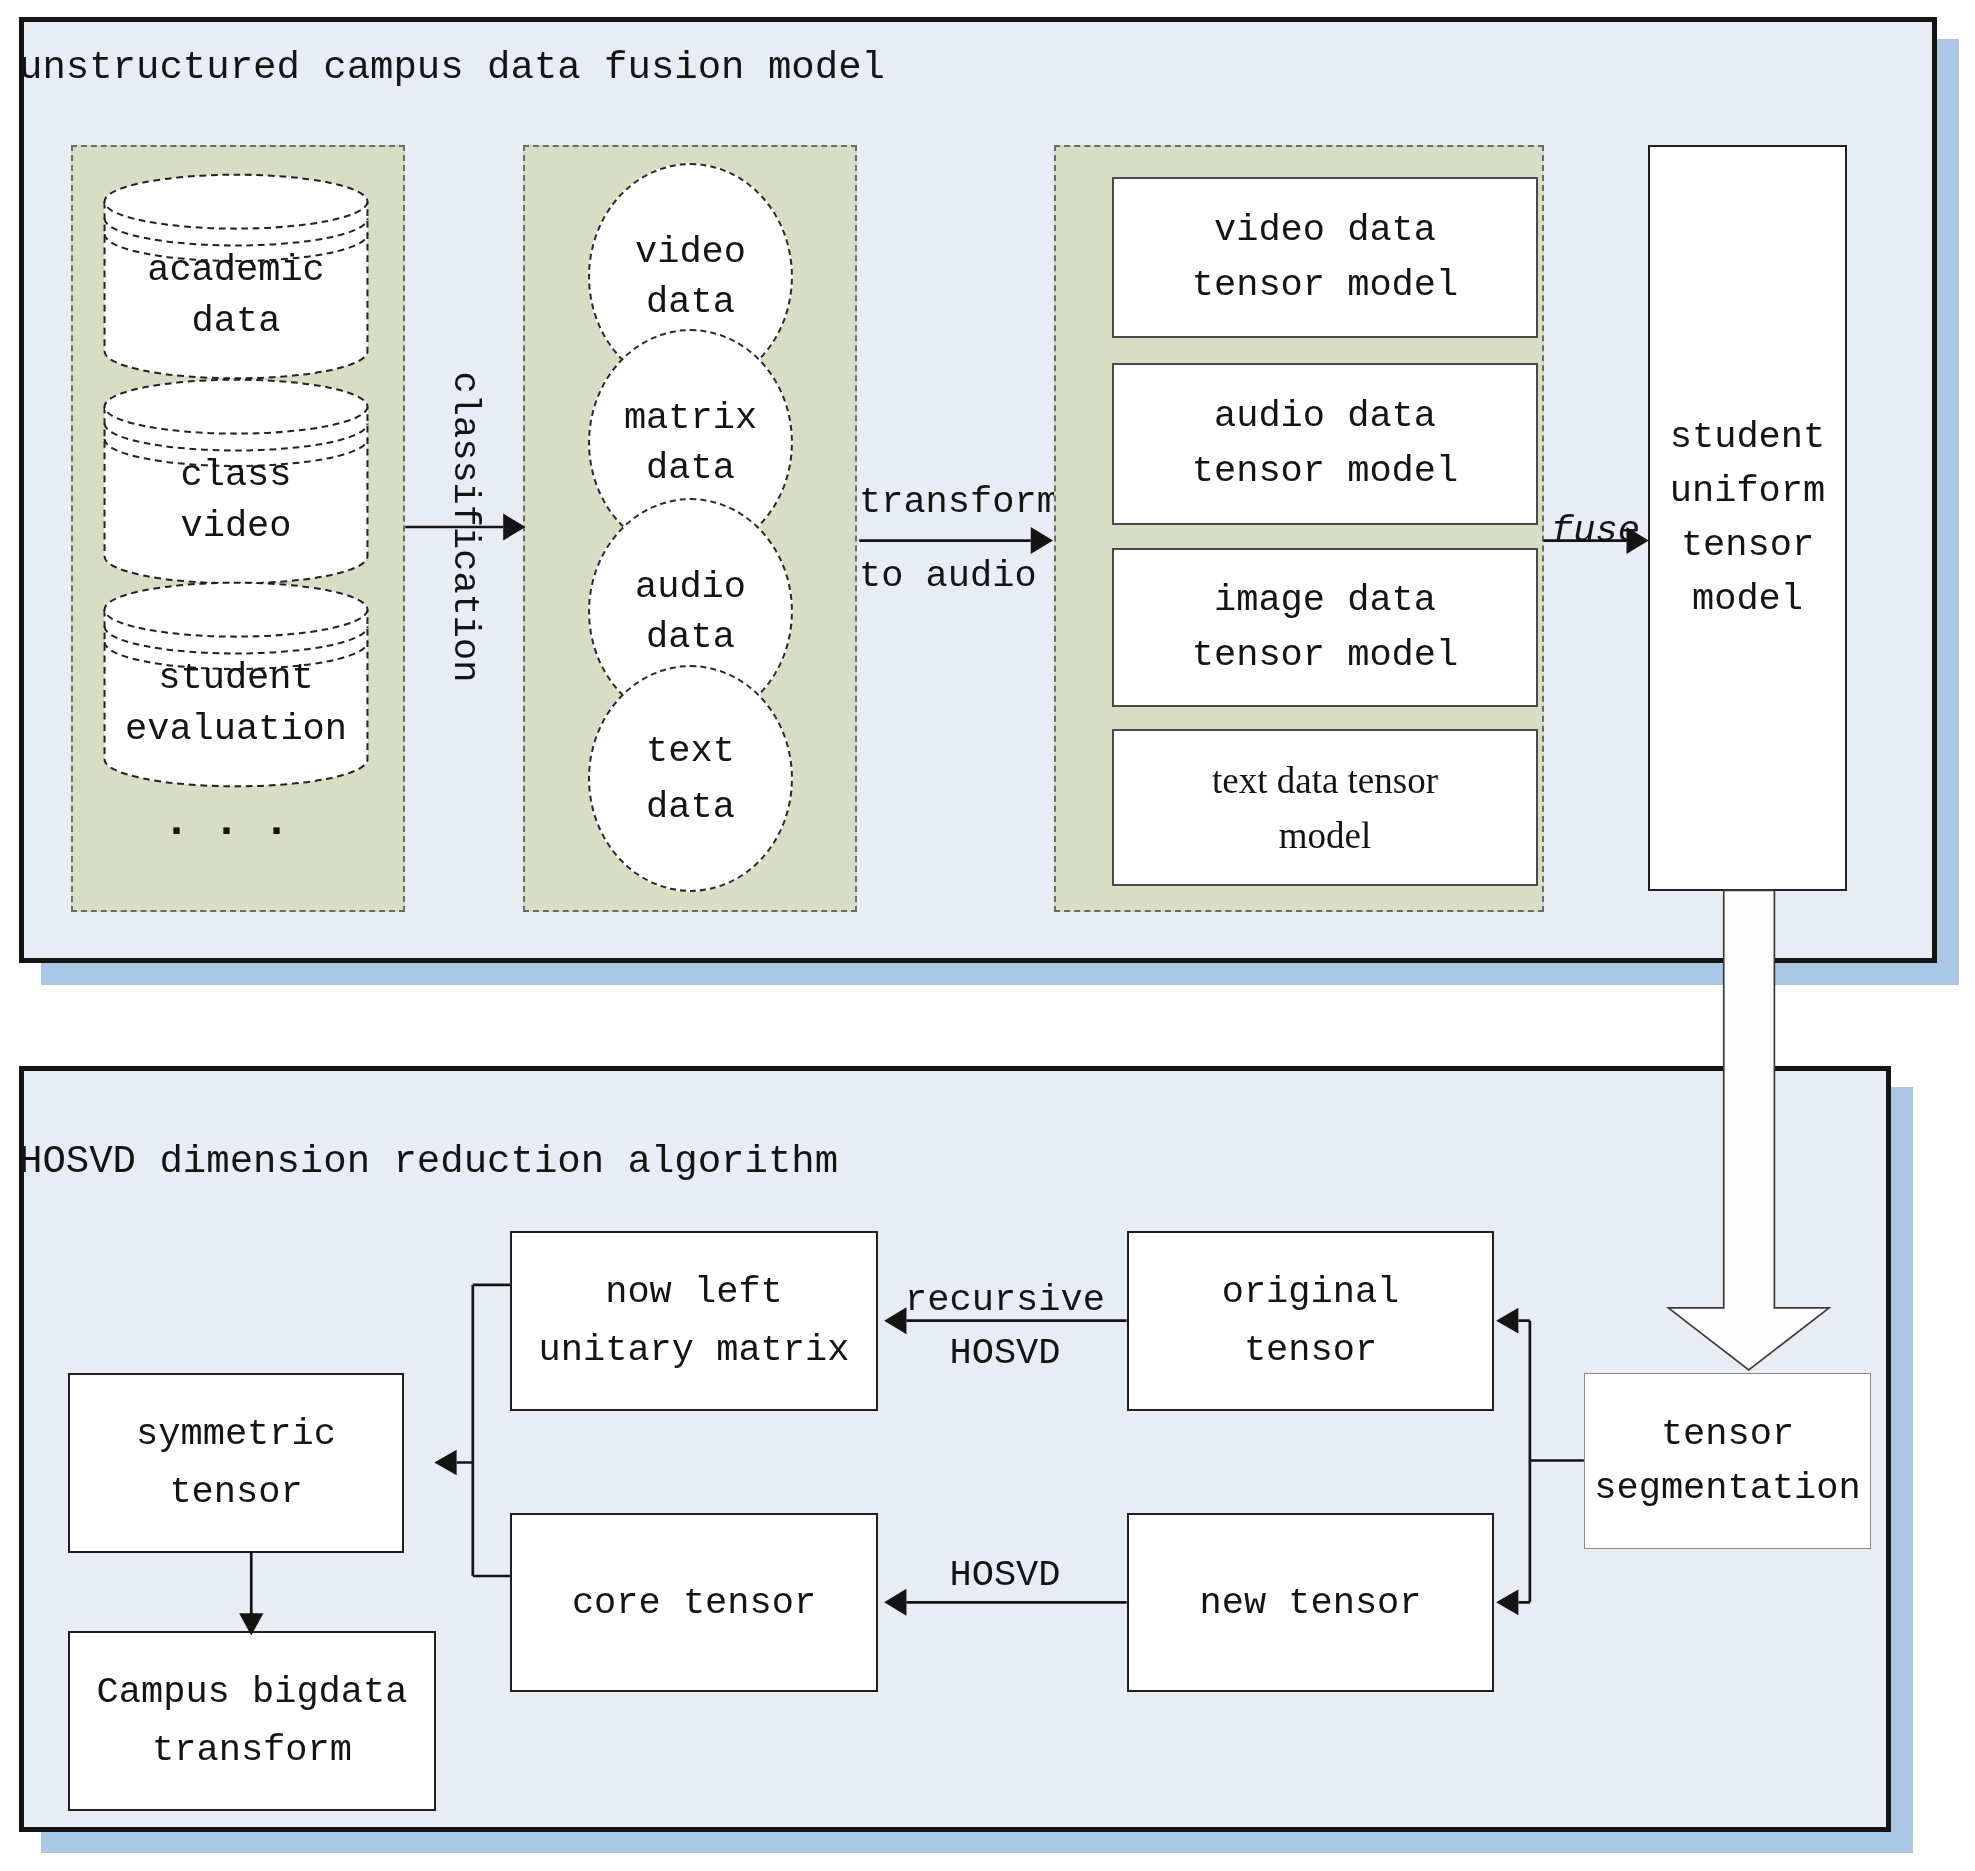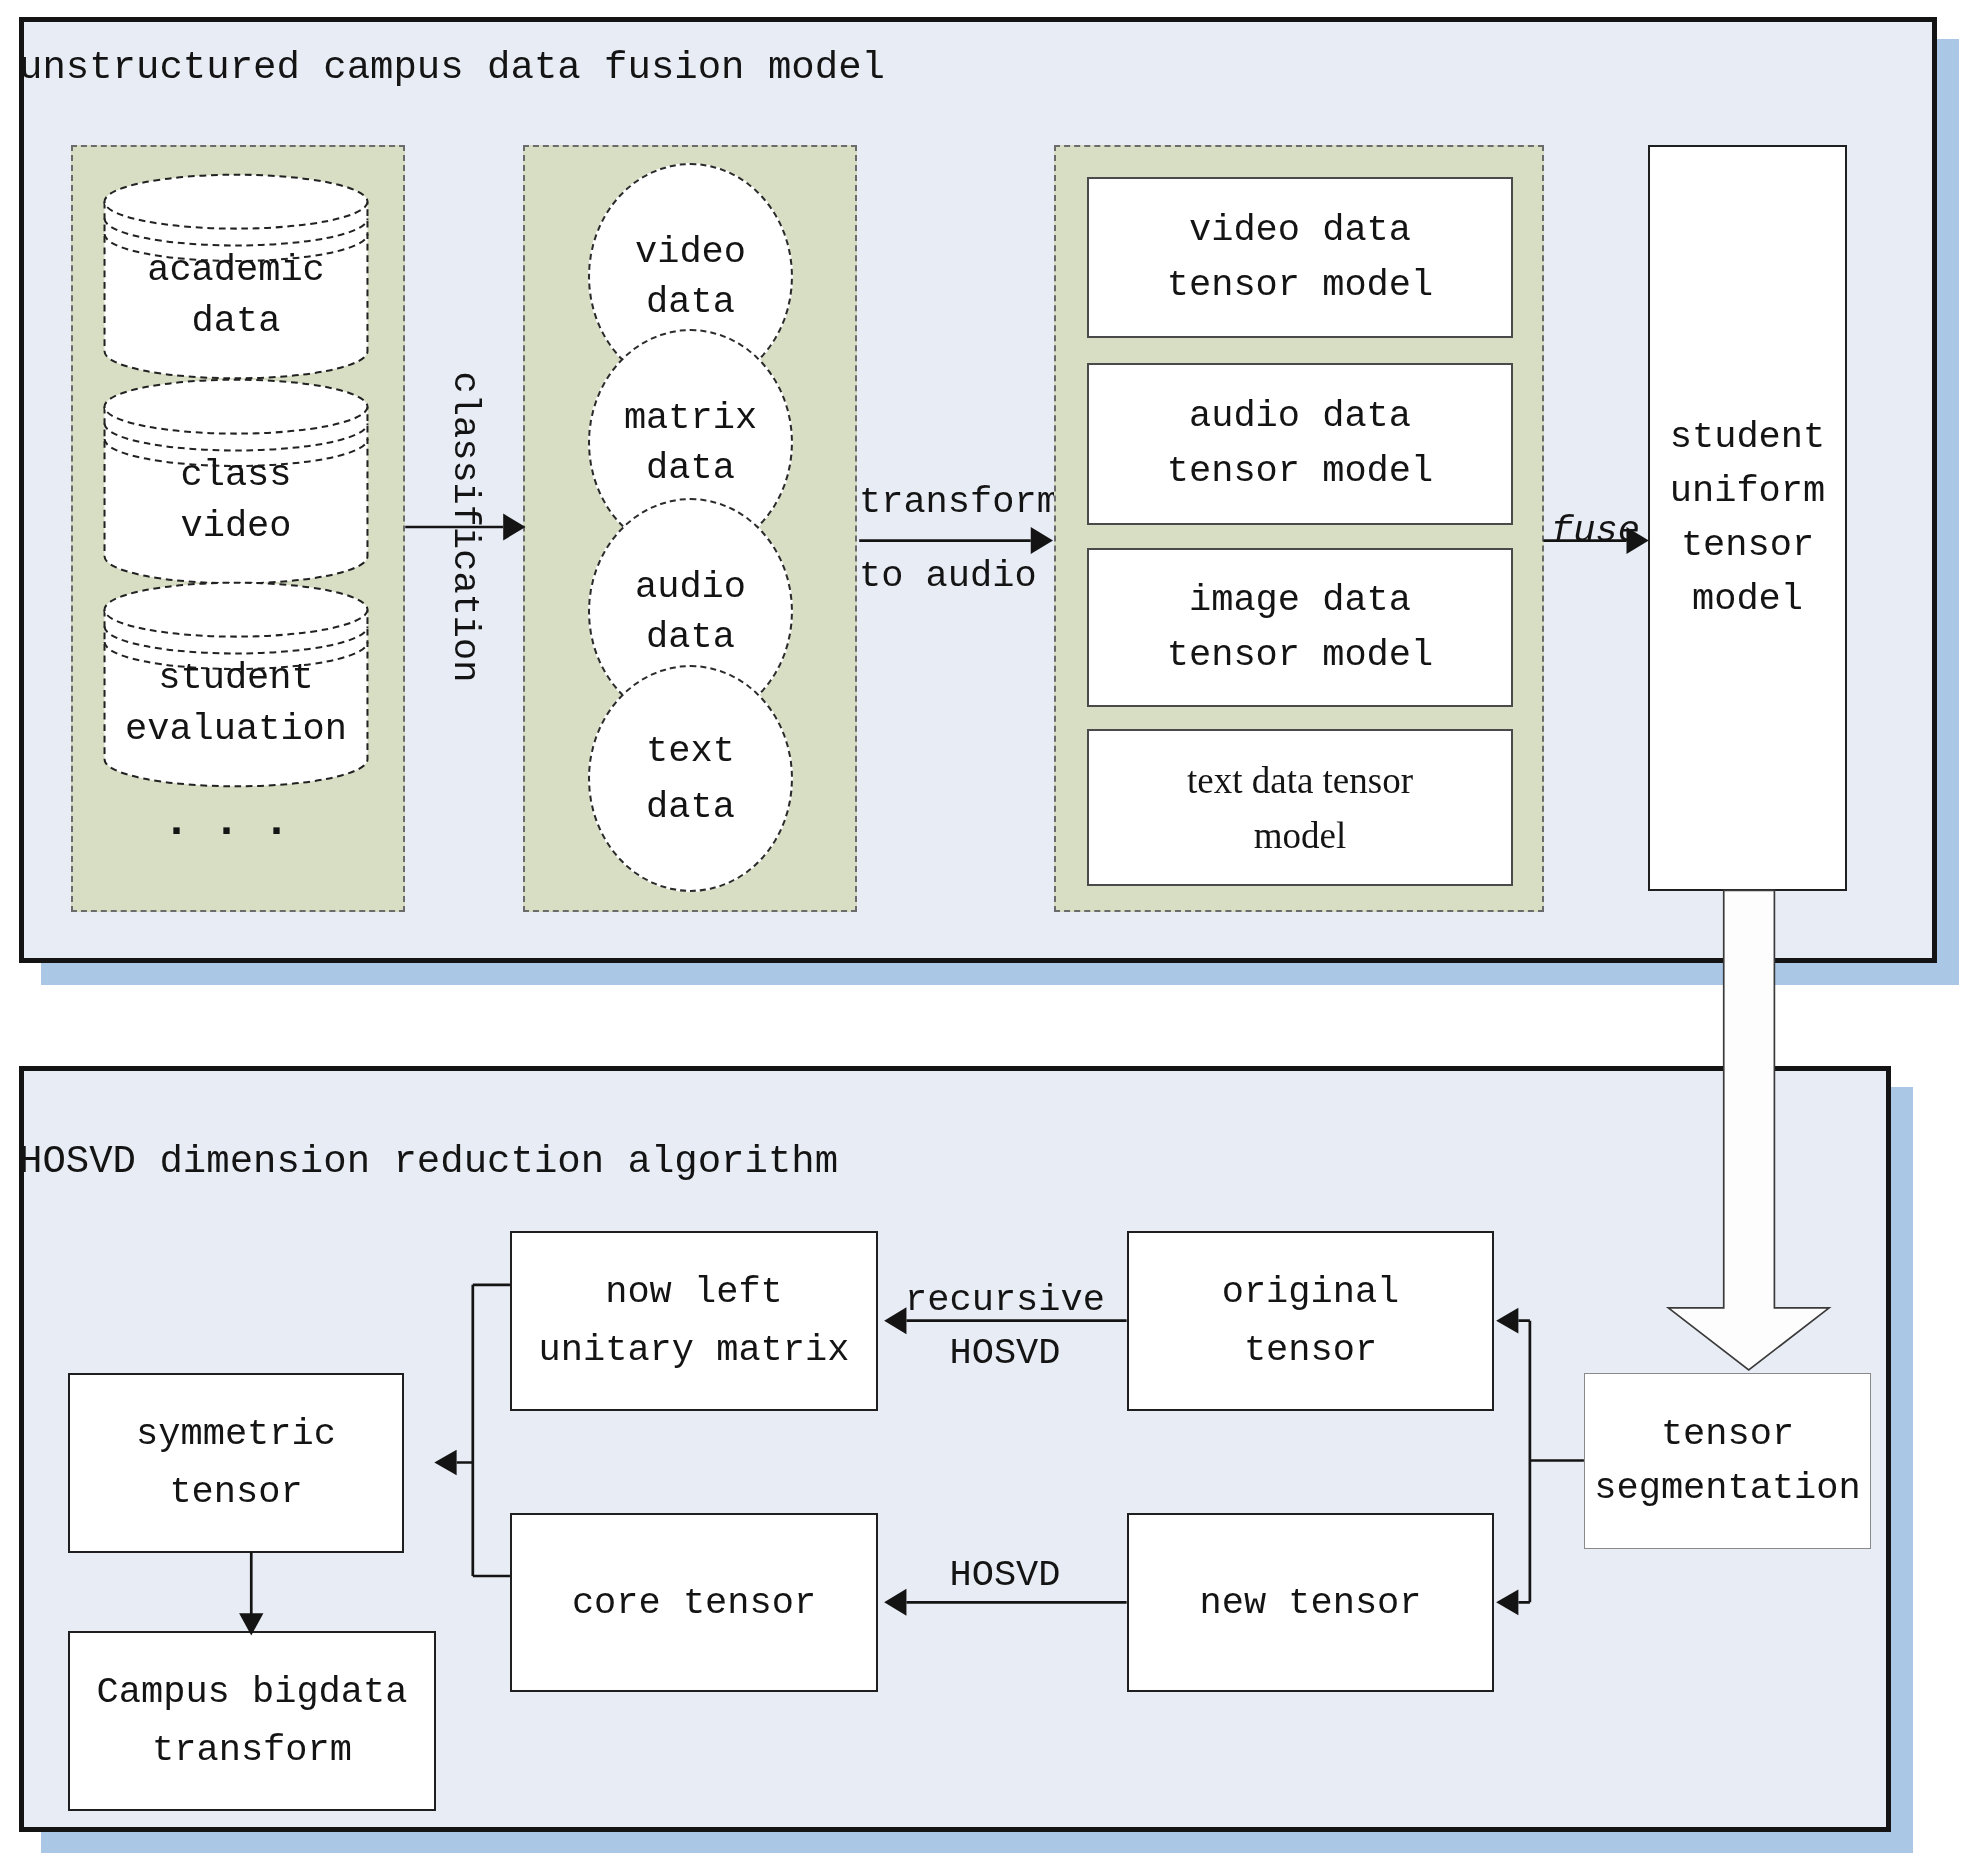--- a/index.html
+++ b/index.html
@@ -9,21 +9,21 @@
   .panel{position:absolute;background:#e8ecf4;border:5.4px solid #141414;box-sizing:border-box;}
   .group{position:absolute;background:#d7dec4;border:2px dashed #6b6b6b;box-sizing:border-box;}
   .title{position:absolute;text-align:left;font-size:39px;white-space:nowrap;}
   .lbl{position:absolute;font-size:37px;white-space:nowrap;}
   .lblc{position:absolute;font-size:37px;text-align:center;white-space:nowrap;}
   .whitebox{position:absolute;background:#ffffff;border:2.7px solid #1f1f1f;box-sizing:border-box;
             display:flex;flex-direction:column;align-items:center;justify-content:center;
             text-align:center;font-size:37px;line-height:58px;}
   .tmbox{position:absolute;background:#ffffff;border:2px solid #4a4a4a;box-sizing:border-box;
          display:flex;flex-direction:column;align-items:center;justify-content:center;
-         text-align:center;font-size:37px;line-height:55px;}
+         text-align:center;font-size:37px;line-height:55px;margin-left:25px;}
   .segbox{border:1.4px solid #8a8a8a;}
   .circle{position:absolute;background:#ffffff;border:2px dashed #2a2a2a;border-radius:50%;box-sizing:border-box;
           display:flex;flex-direction:column;align-items:center;justify-content:center;
           text-align:center;font-size:37px;line-height:50px;}
   .cyl{position:absolute;width:270px;height:209px;}
   .cyl svg{position:absolute;left:0;top:0;}
   .cyl-label{position:absolute;left:0;right:0;top:73px;text-align:center;font-size:37px;line-height:51px;}
   .rot90{transform:translate(-50%,-50%) rotate(90deg);transform-origin:center center;}
   .dots{position:absolute;font-weight:bold;font-size:45px;letter-spacing:23px;text-align:center;}
   svg.overlay{position:absolute;left:0;top:0;pointer-events:none;}

